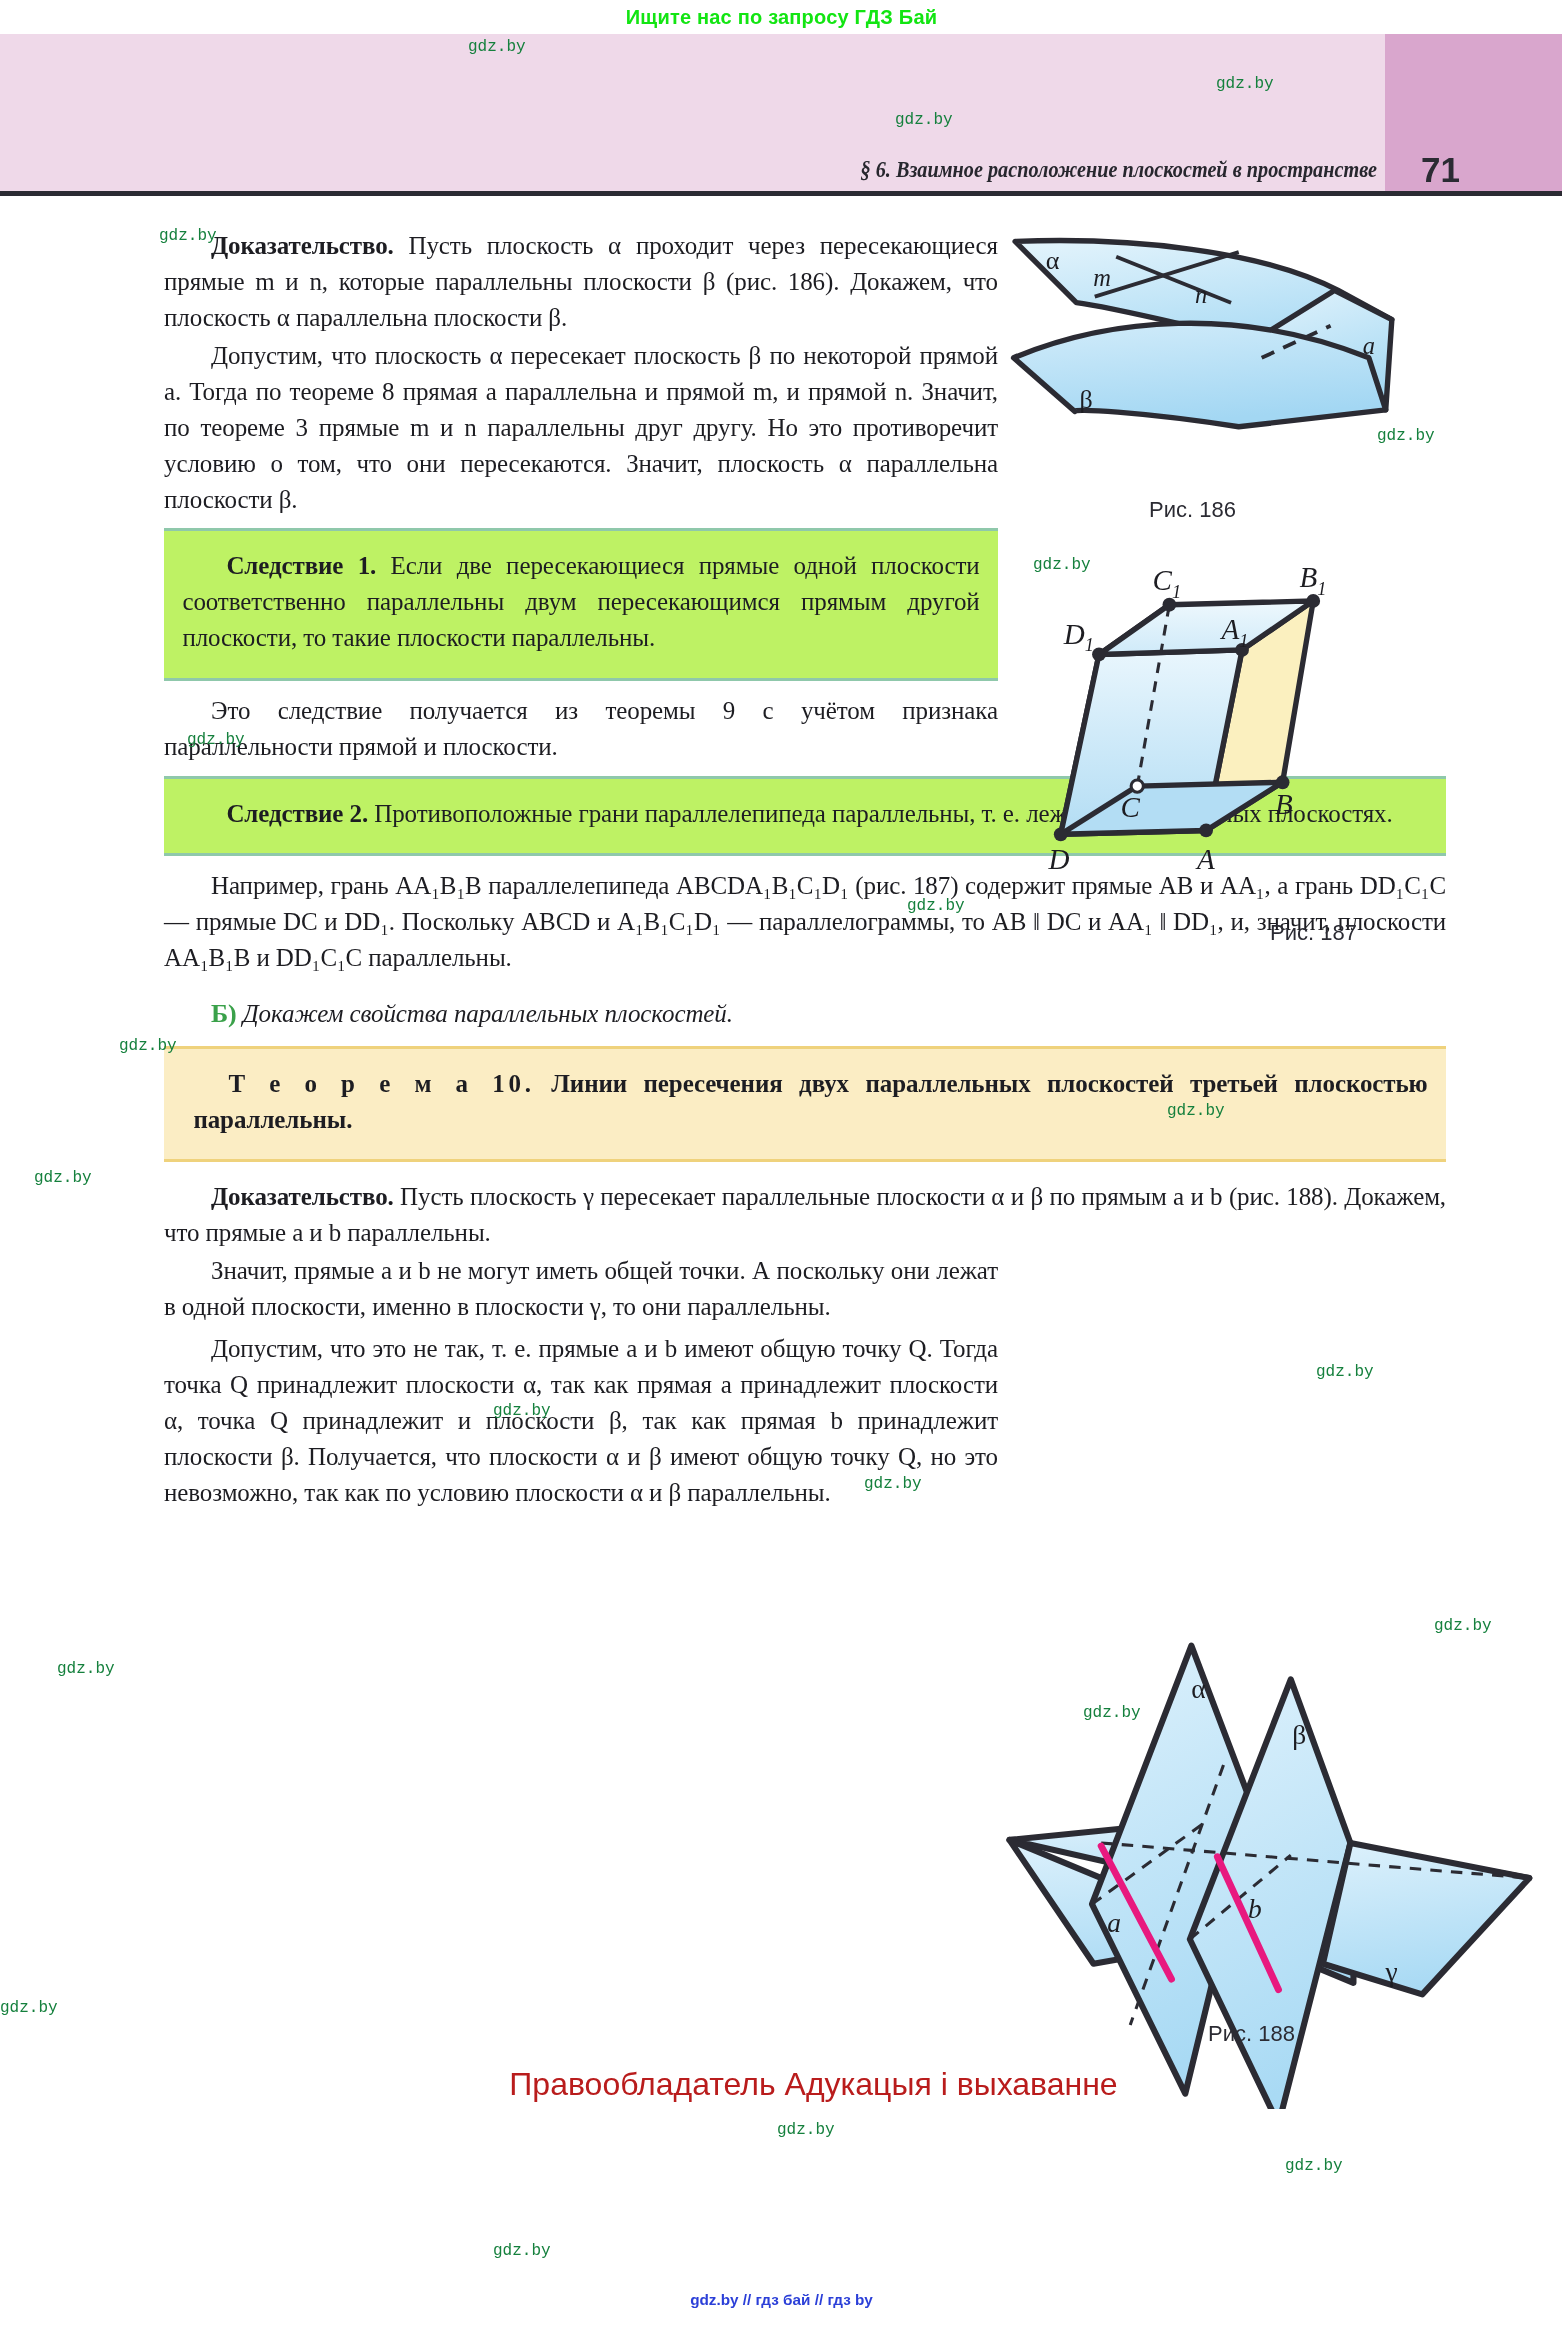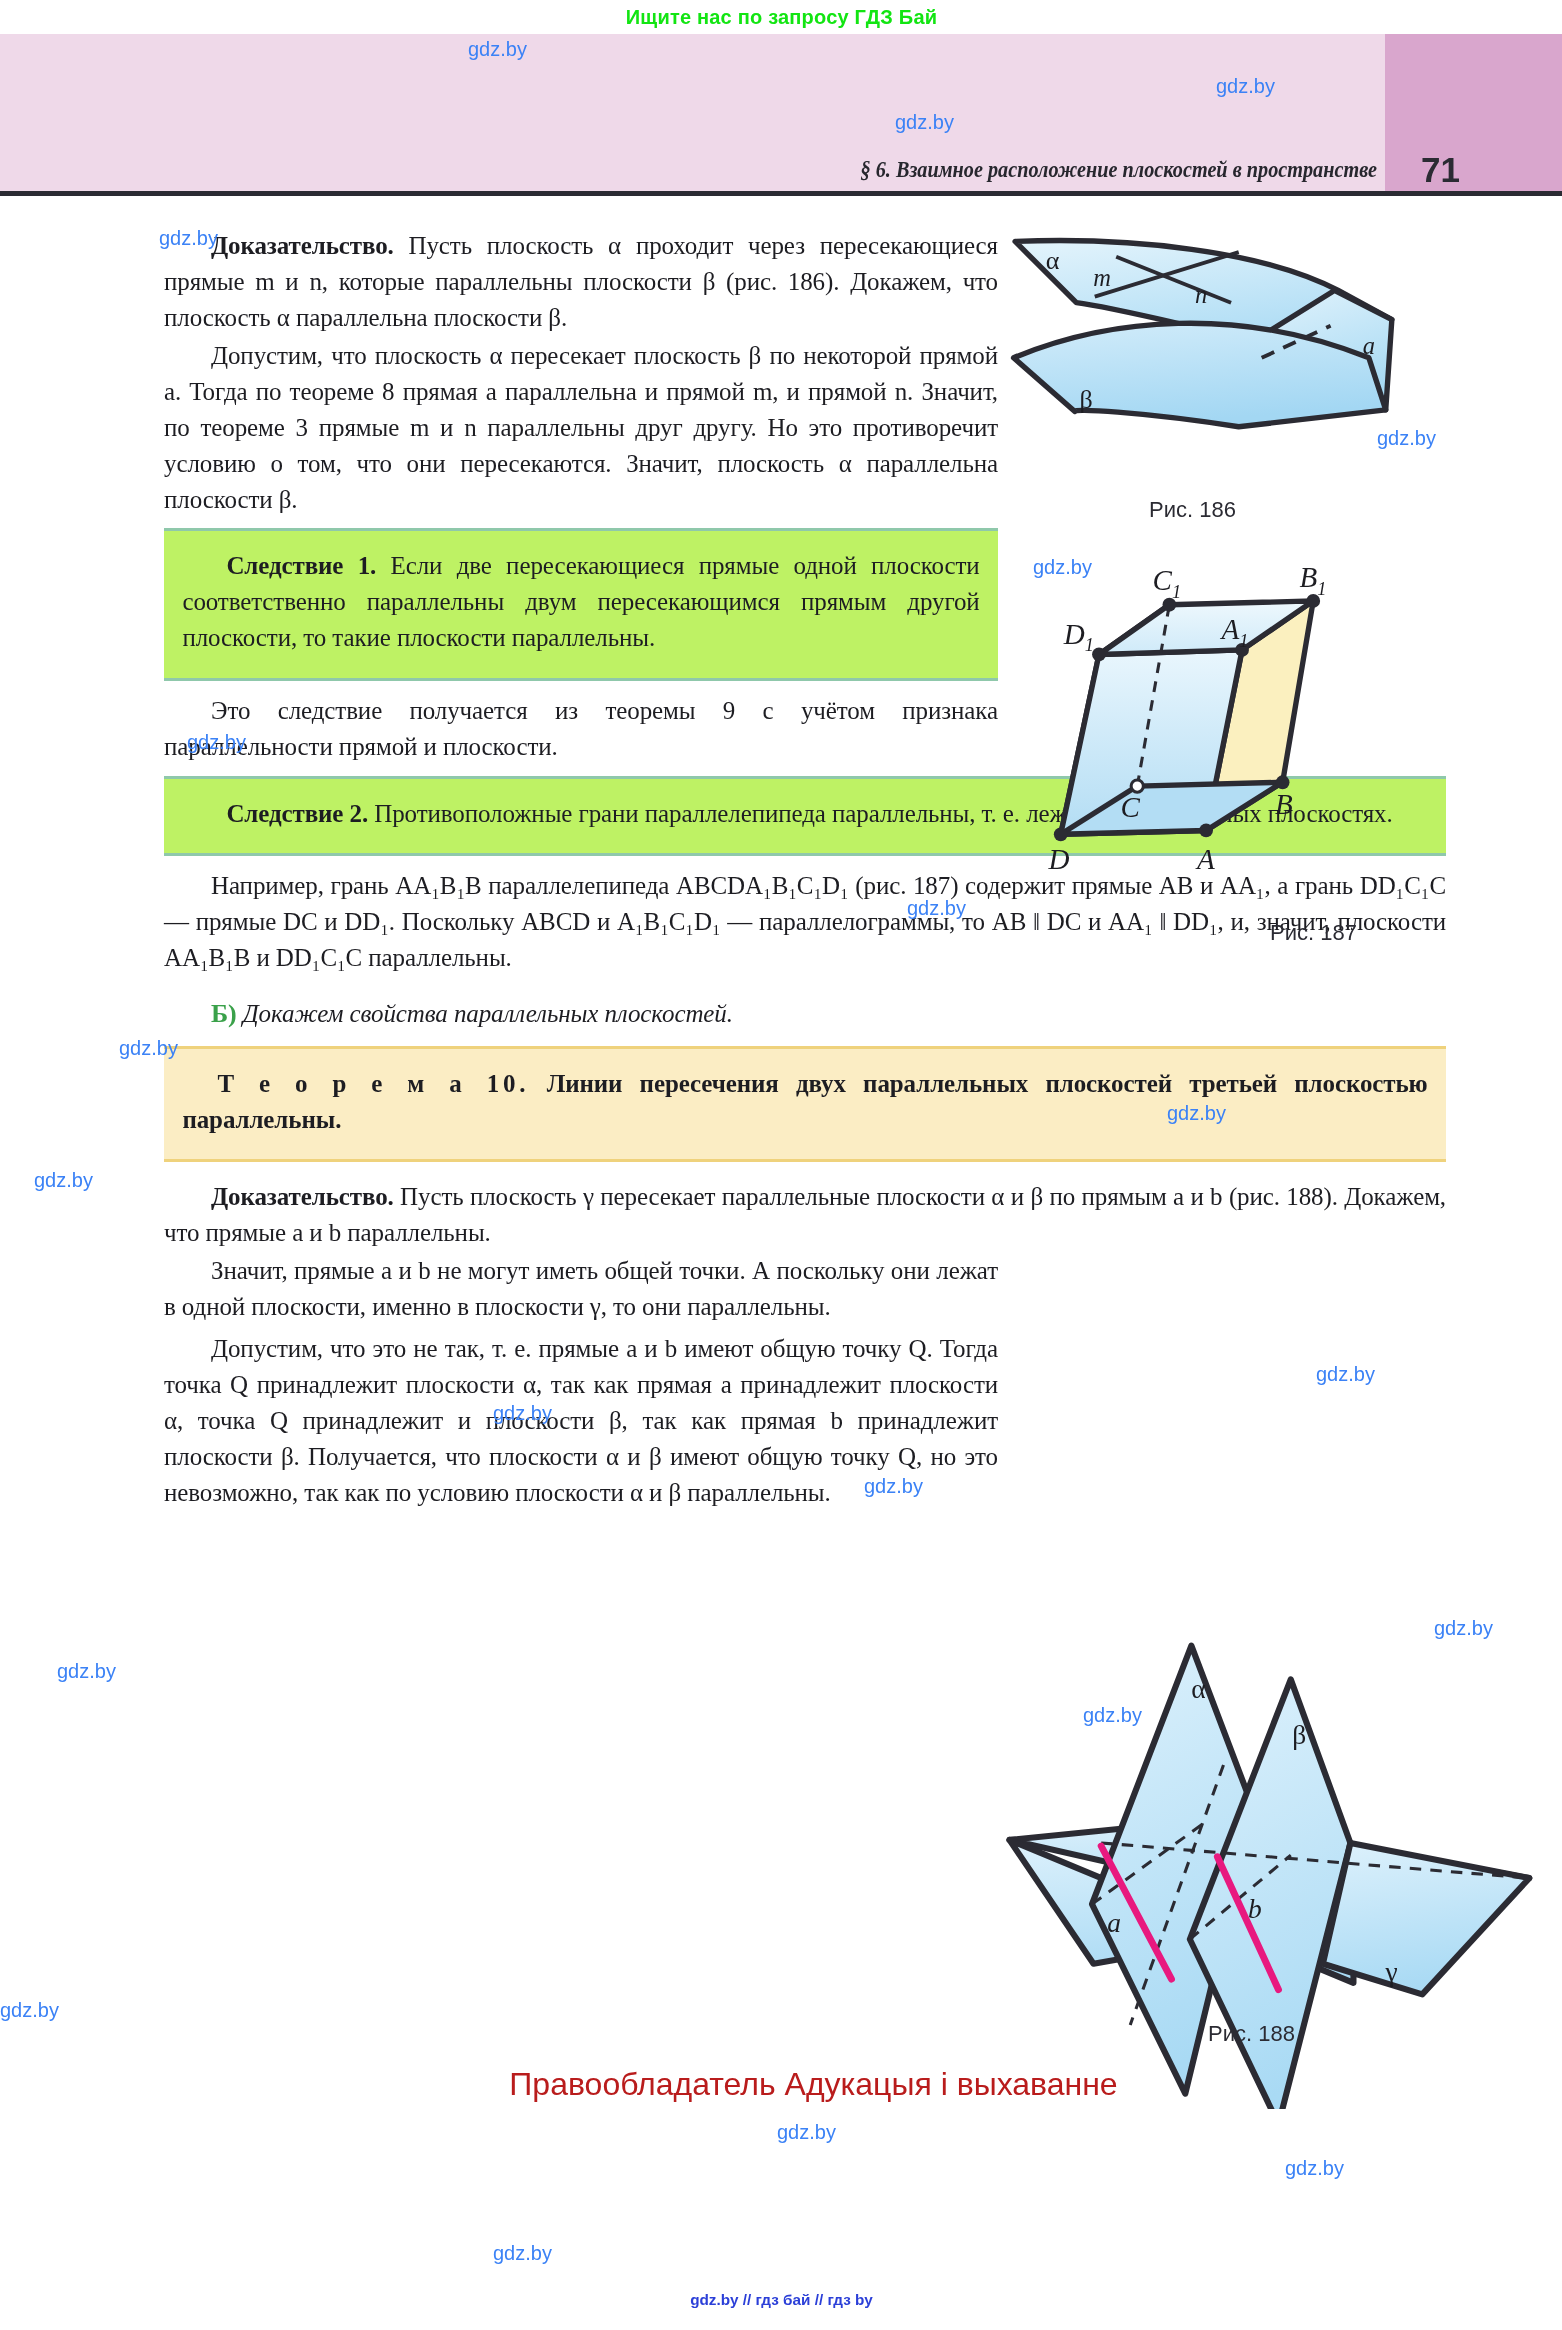--- a/index.html
+++ b/index.html
@@ -108,22 +108,22 @@
   }
   .footer-links{
     position:absolute;left:0;top:2291px;width:1563px;text-align:center;
     color:#2b3fd8;
     font-family:"Liberation Sans", sans-serif;
     font-size:15.3px;font-weight:bold;
   }
   
   .wm{
     position:absolute;
-    font-family:Liberation Sans, sans-serif;
-    font-size:20px;color:#3b82f6;
+    font-family:Liberation Mono, monospace;
+    font-size:16px;color:#15803d;
     white-space:nowrap;
     pointer-events:none;
   }
 </style>
 </head>
 <body>
 
 <div class="promo-bar">
   <span class="promo-text">Ищите нас по запросу ГДЗ Бай</span>
 </div>
@@ -151,21 +151,21 @@
 
     <div class="box" style="width:1282px;">
       <p class="para noindent" style="text-indent:44px;"><b class="bd">Следствие 2.</b><span> Противоположные грани параллелепипеда параллельны, т. е. лежат в параллельных плоскостях.</span></p>
     </div>
 
     <p class="para" style="width:1282px;">Например, грань AA₁B₁B параллелепипеда ABCDA₁B₁C₁D₁ (рис. 187) содержит прямые AB и AA₁, а грань DD₁C₁C — прямые DC и DD₁. Поскольку ABCD и A₁B₁C₁D₁ — параллелограммы, то AB ‖ DC и AA₁ ‖ DD₁, и, значит, плоскости AA₁B₁B и DD₁C₁C параллельны.</p>
 
     <p class="para" style="width:1282px;margin-top:18.4px;"><span class="letter-b">Б)</span><i class="it"> Докажем свойства параллельных плоскостей.</i></p>
 
     <div class="box box-theorem" style="width:1282px;margin-top:13.8px;">
-      <p class="para noindent" style="text-indent:35px;font-weight:bold;"><span class="sp-letters">Т е о р е м а  10.</span><span> Линии пересечения двух параллельных плоскостей третьей плоскостью параллельны.</span></p>
+      <p class="para noindent" style="text-indent:35px;font-weight:bold;margin-left:11px;"><span class="sp-letters">Т е о р е м а  10.</span><span> Линии пересечения двух параллельных плоскостей третьей плоскостью параллельны.</span></p>
     </div>
 
     <p class="para" style="width:1282px;margin-top:17px;"><b class="bd">Доказательство.</b><span> Пусть плоскость γ пересекает параллельные плоскости α и β по прямым a и b (рис. 188). Докажем, что прямые a и b параллельны.</span></p>
 
     <p class="para">Значит, прямые a и b не могут иметь общей точки. А поскольку они лежат в одной плоскости, именно в плоскости γ, то они параллельны.</p>
 
     <p class="para" style="margin-top:6.1px;">Допустим, что это не так, т. е. прямые a и b имеют общую точку Q. Тогда точка Q принадлежит плоскости α, так как прямая a принадлежит плоскости α, точка Q принадлежит и плоскости β, так как прямая b принадлежит плоскости β. Получается, что плоскости α и β имеют общую точку Q, но это невозможно, так как по условию плоскости α и β параллельны.</p>
   </div>
 
   <div class="fig" style="left:1002px;top:23px;width:551px;">

